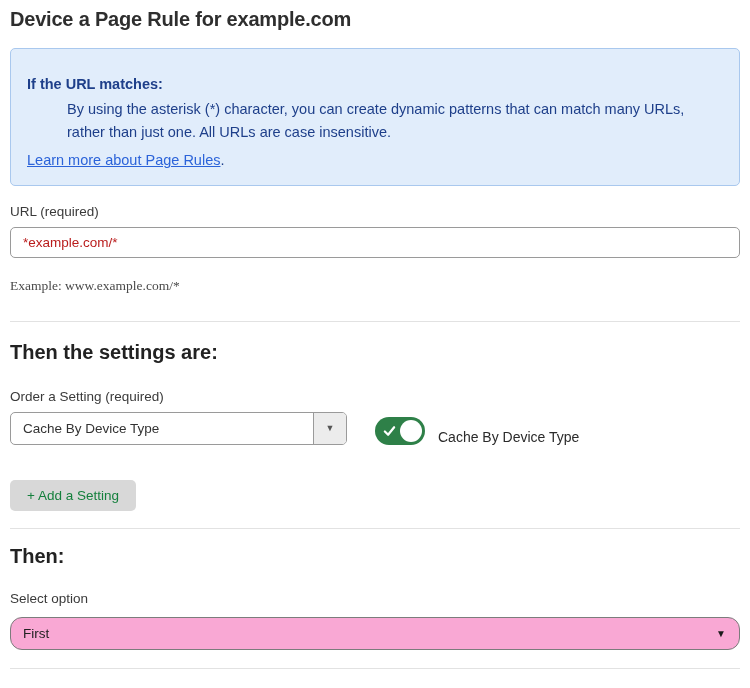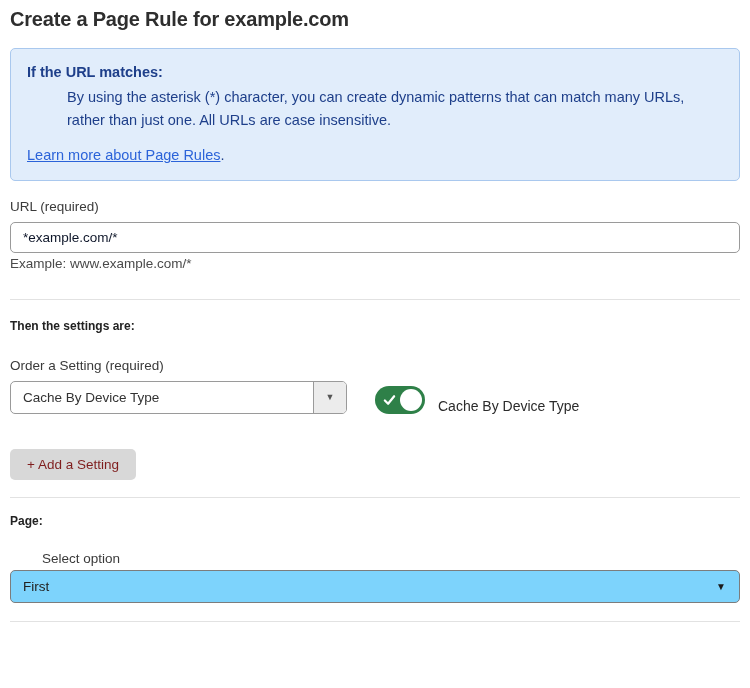--- a/index.html
+++ b/index.html
@@ -21,32 +21,32 @@
     color: #2e2e2e;
     letter-spacing: -0.2px;
   }
 
   
   .info-box {
     margin-top: 17px;
     background: var(--info-bg, #e1edfb);
     border: 1px solid var(--info-border, #a9c8ee);
     border-radius: 5px;
-    padding: 12px 16px 13px;
+    padding: 24px 16px 13px;
     color: var(--info-text, #1e3f8a);
     font-size: 14.5px;
     line-height: 23px;
   }
   .info-box .info-heading {
     font-weight: 700;
     font-size: 14.5px;
     color: var(--info-text, #1e3f8a);
   }
   .info-box .info-body { margin-top: 2px; margin-left: 40px; }
-  .info-box .info-link-line { margin-top: 12px; }
+  .info-box .info-link-line { margin-top: 5px; }
   .info-link {
     color: var(--link-blue, #2b63d9);
     text-decoration: underline;
     cursor: pointer;
   }
 
   
   .field-label {
     font-size: 13.5px;
     color: #3a3a3a;
@@ -62,39 +62,39 @@
   .text-input {
     margin-top: 8px;
     display: block;
     width: 100%;
     height: 31px;
     border: 1px solid #9a9a9a;
     border-radius: 5px;
     padding: 0 12px;
     font-size: 13.5px;
     font-family: "Liberation Sans", "DejaVu Sans", sans-serif;
-    color: #0f172a;
+    color: #b91c1c;
     background: #fff;
     outline: none;
   }
-  .url-example { margin-top: 0; }
+  .url-example { margin-top: 17px; font-family: Liberation Serif, serif; }
 
   
   .divider {
     border: none;
     border-top: 1px solid #e2e2e2;
     height: 0;
   }
   .divider-1 { margin-top: 24px; }
   .divider-2 { margin-top: 17px; }
   .divider-3 { margin-top: 18px; }
 
   
   .section-heading {
-    font-size: 12px;
+    font-size: 20px;
     font-weight: 700;
     color: #222;
   }
   .settings-heading { margin-top: 19px; }
   .order-heading { margin-top: 16px; }
 
   .picker-label { margin-top: 25px; }
 
   
   .setting-row {
@@ -178,34 +178,34 @@
     height: 31px;
     border: none;
     border-radius: 5px;
     font-family: "Liberation Sans", "DejaVu Sans", sans-serif;
     font-size: 13.5px;
     cursor: pointer;
     padding: 0 17px;
   }
   .btn-gray {
     background: #d8d8d8;
-    color: #7f1d1d;
+    color: #15803d;
   }
   .add-setting-btn { margin-top: 35px; }
 
   
-  .select-label { margin-top: 23px; margin-left: 32px; }
+  .select-label { margin-top: 23px; }
   .select-box {
-    margin-top: 4px;
+    margin-top: 11px;
     position: relative;
     width: 100%;
     height: 33px;
     border: 1px solid #7c7c7c;
-    border-radius: 5px;
-    background: #7dd3fc;
+    border-radius: 12px;
+    background: #f9a8d4;
     cursor: pointer;
   }
   .select-value {
     font-size: 13.5px;
     color: #222;
     line-height: 31px;
     padding: 0 12px;
   }
   .select-caret {
     position: absolute;
@@ -216,21 +216,21 @@
     color: #1a1a1a;
     line-height: 1;
   }
   .order-help { margin-top: 6px; }
 </style>
 </head>
 <body>
 
 <div class="container">
 
-  <h1 class="page-title">Create a Page Rule for example.com</h1>
+  <h1 class="page-title">Device a Page Rule for example.com</h1>
 
   <div class="info-box">
     <div class="info-heading">If the URL matches:</div>
     <div class="info-body">By using the asterisk (*) character, you can create dynamic patterns that can match many URLs, rather than just one. All URLs are case insensitive.</div>
     <div class="info-link-line"><a class="info-link">Learn more about Page Rules</a><span>.</span></div>
   </div>
 
   <div class="field-label url-label">URL (required)</div>
   <input class="text-input" type="text" value="*example.com/*" style="">
   <div class="helper-text url-example">Example: www.example.com/*</div>
@@ -254,21 +254,21 @@
       </svg>
       <div class="knob"></div>
     </div>
     <div class="toggle-label">Cache By Device Type</div>
   </div>
 
   <button class="btn btn-gray add-setting-btn">+ Add a Setting</button>
 
   <hr class="divider divider-2">
 
-  <div class="section-heading order-heading">Page:</div>
+  <div class="section-heading order-heading">Then:</div>
 
   <div class="field-label select-label">Select option</div>
 
   <div class="select-box">
     <div class="select-value">First</div>
     <span class="select-caret">▼</span>
   </div>
 
 
   <hr class="divider divider-3">

